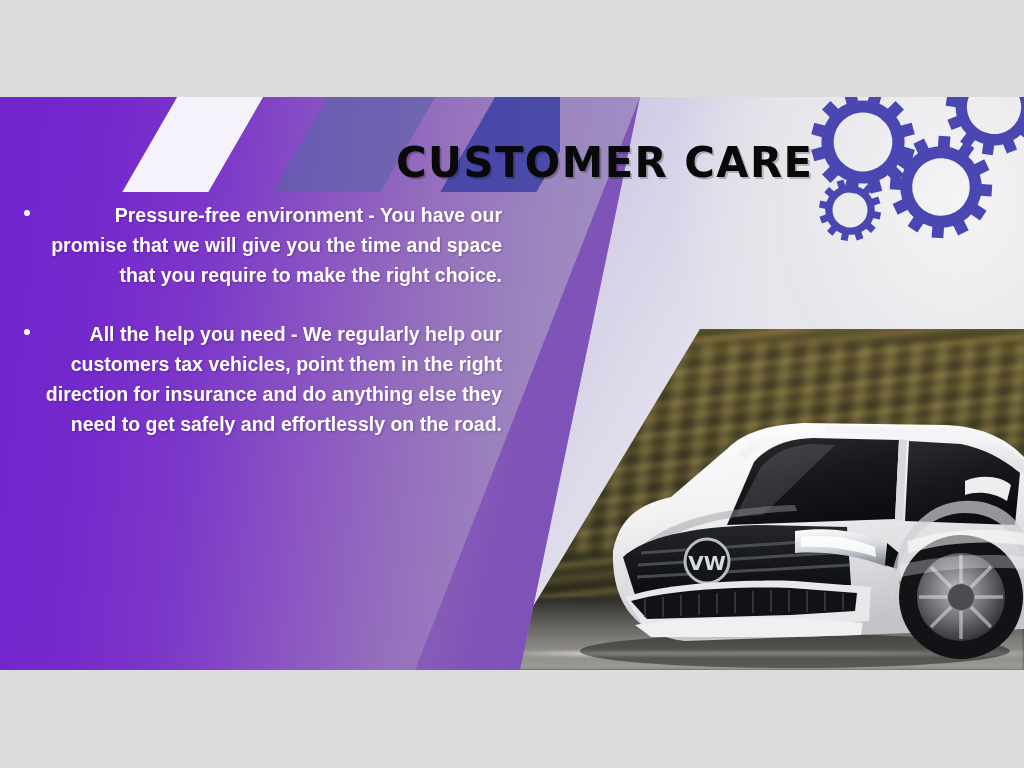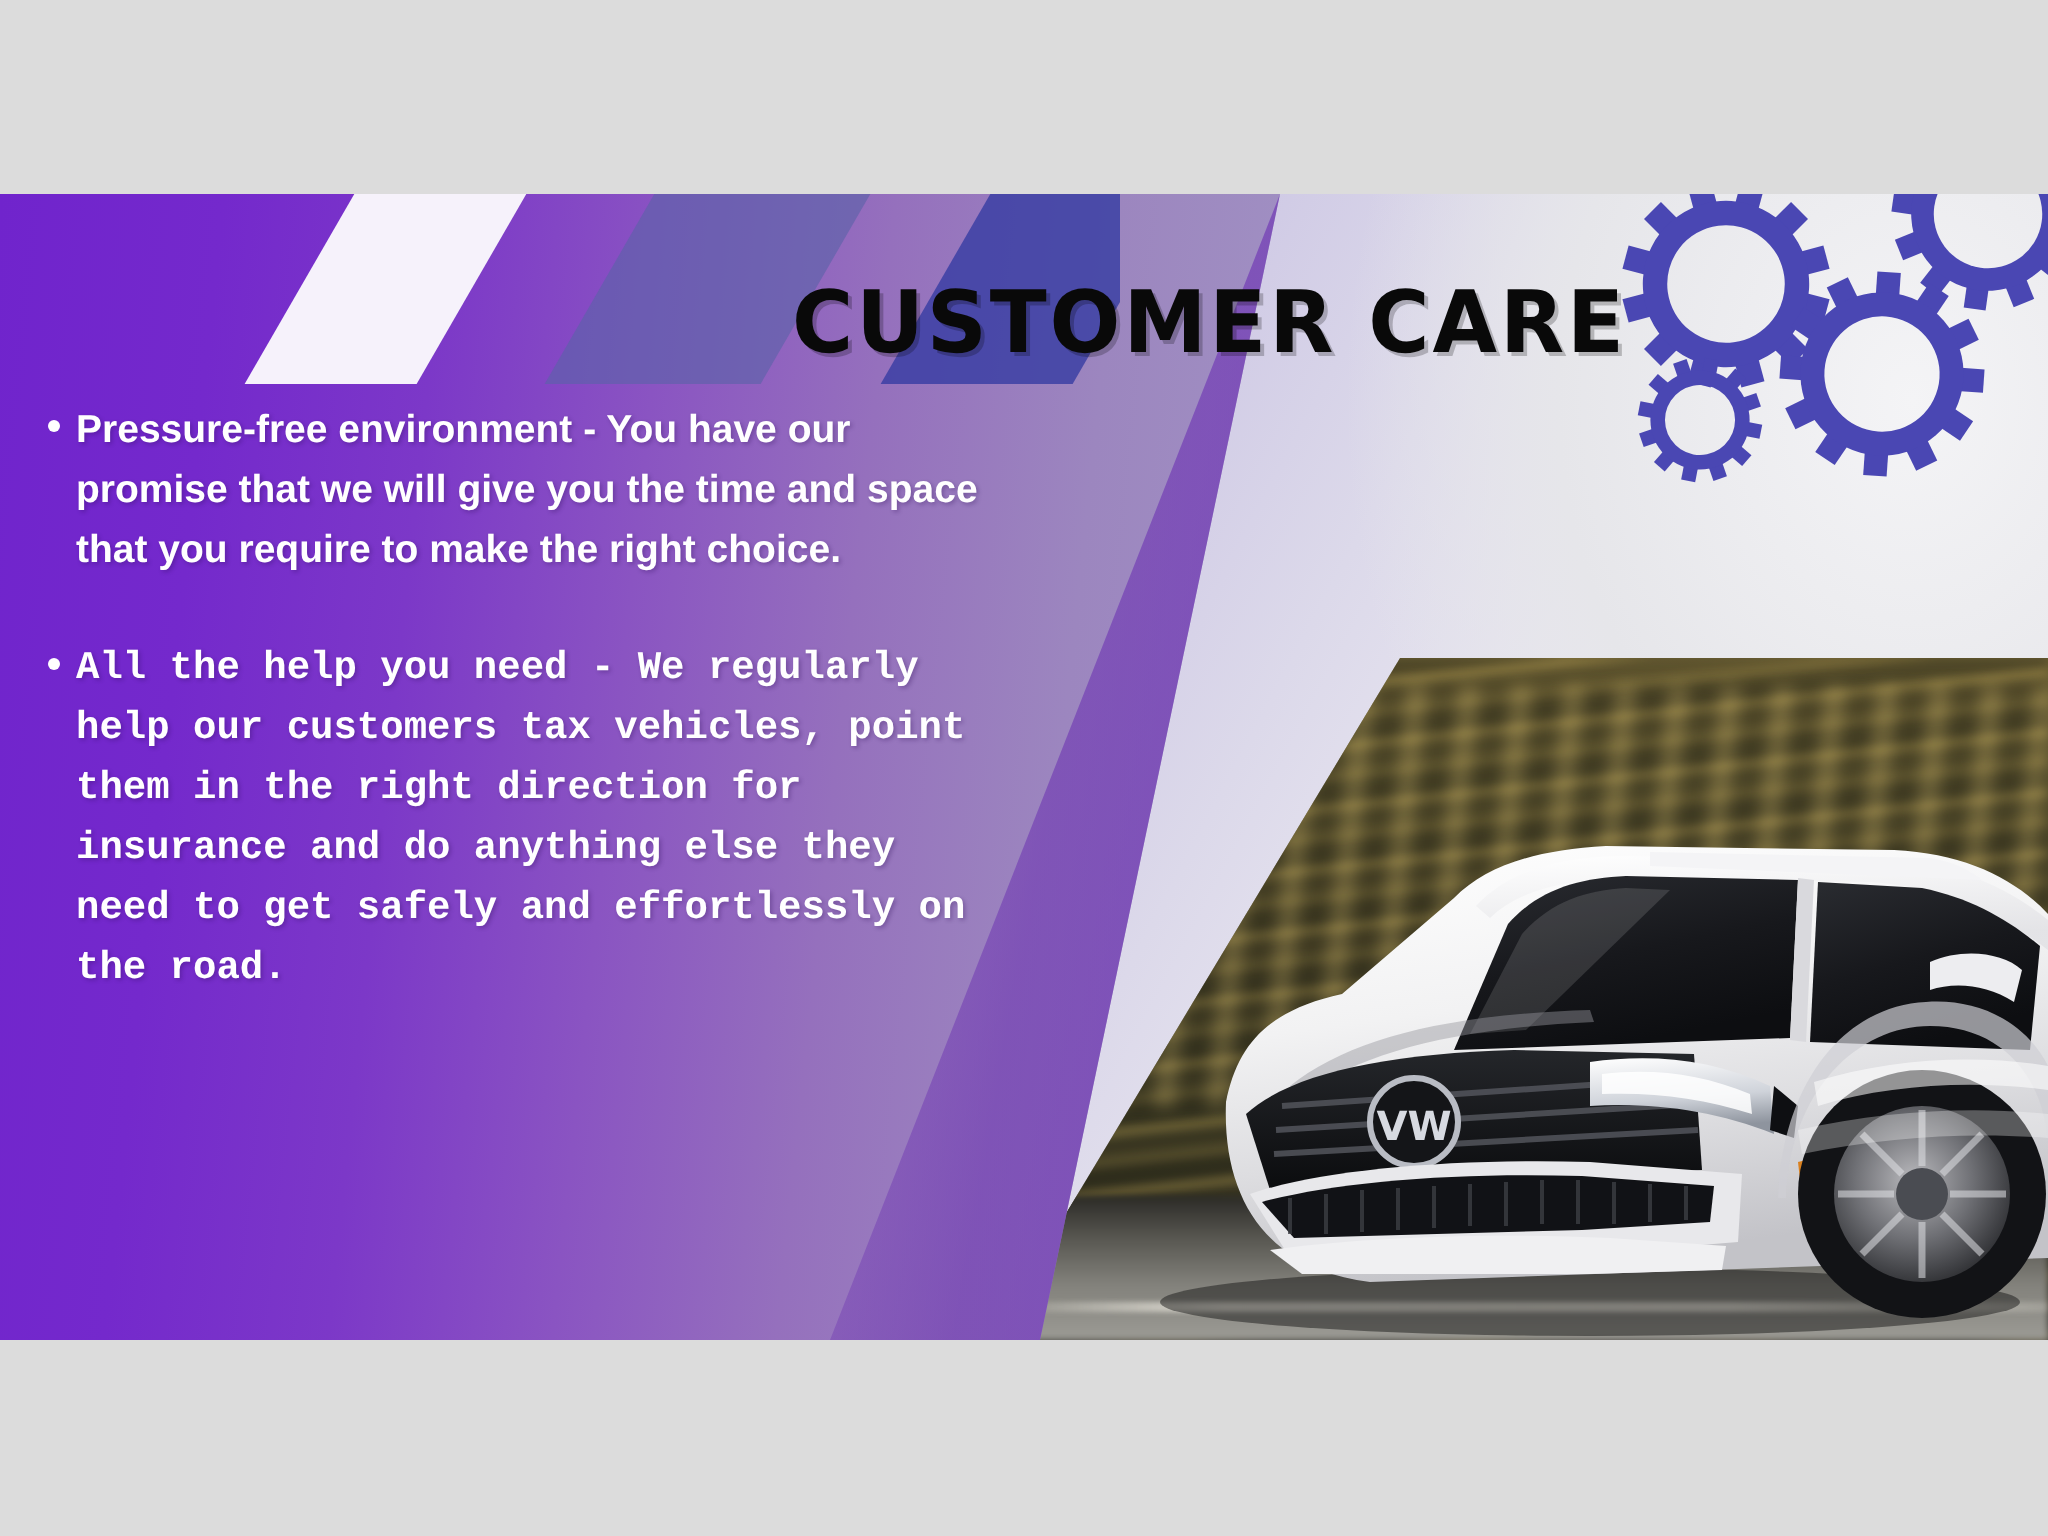--- a/index.html
+++ b/index.html
@@ -143,36 +143,36 @@
     display: flex;
     align-items: flex-start;
     margin-bottom: 29px;
     color: #ffffff;
     font-family: "Liberation Sans", sans-serif;
     font-weight: bold;
     font-size: 19.5px;
     line-height: 30px;
     text-shadow: 1px 1px 2px rgba(40,10,80,0.30);
   }
-  .bullet:last-child { margin-bottom: 15px; font-family: Liberation Mono, monospace; }
+  .bullet:last-child { margin-bottom: 15px; }
   .bullet .dot {
     flex: 0 0 auto;
     width: 22px;
     padding-top: 10px;
     line-height: 0;
   }
   .bullet .dot i {
     display: block;
     width: 6px;
     height: 6px;
     border-radius: 50%;
     background: #ffffff;
     margin-left: 8px;
   }
-  .bullet .txt { flex: 1 1 auto; }
+  .bullet .txt { flex: 1 1 auto; text-align: right; }
 
   
   .car-photo {
     position: absolute;
     left: 495px;
     top: 232px;
     width: 529px;
     height: 341px;
     overflow: hidden;
     -webkit-clip-path: polygon(205px 0, 529px 0, 529px 341px, 0 341px);

